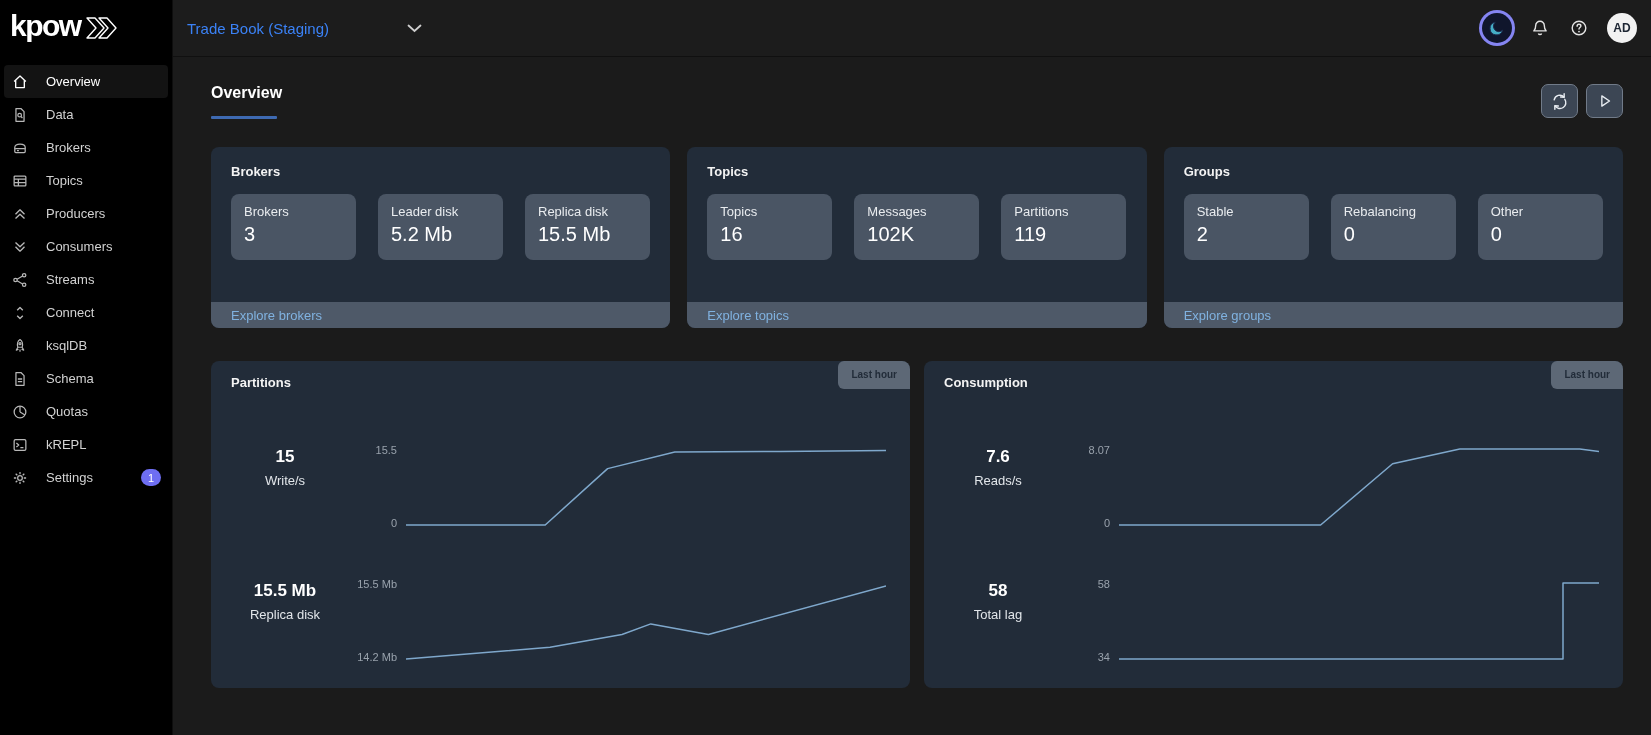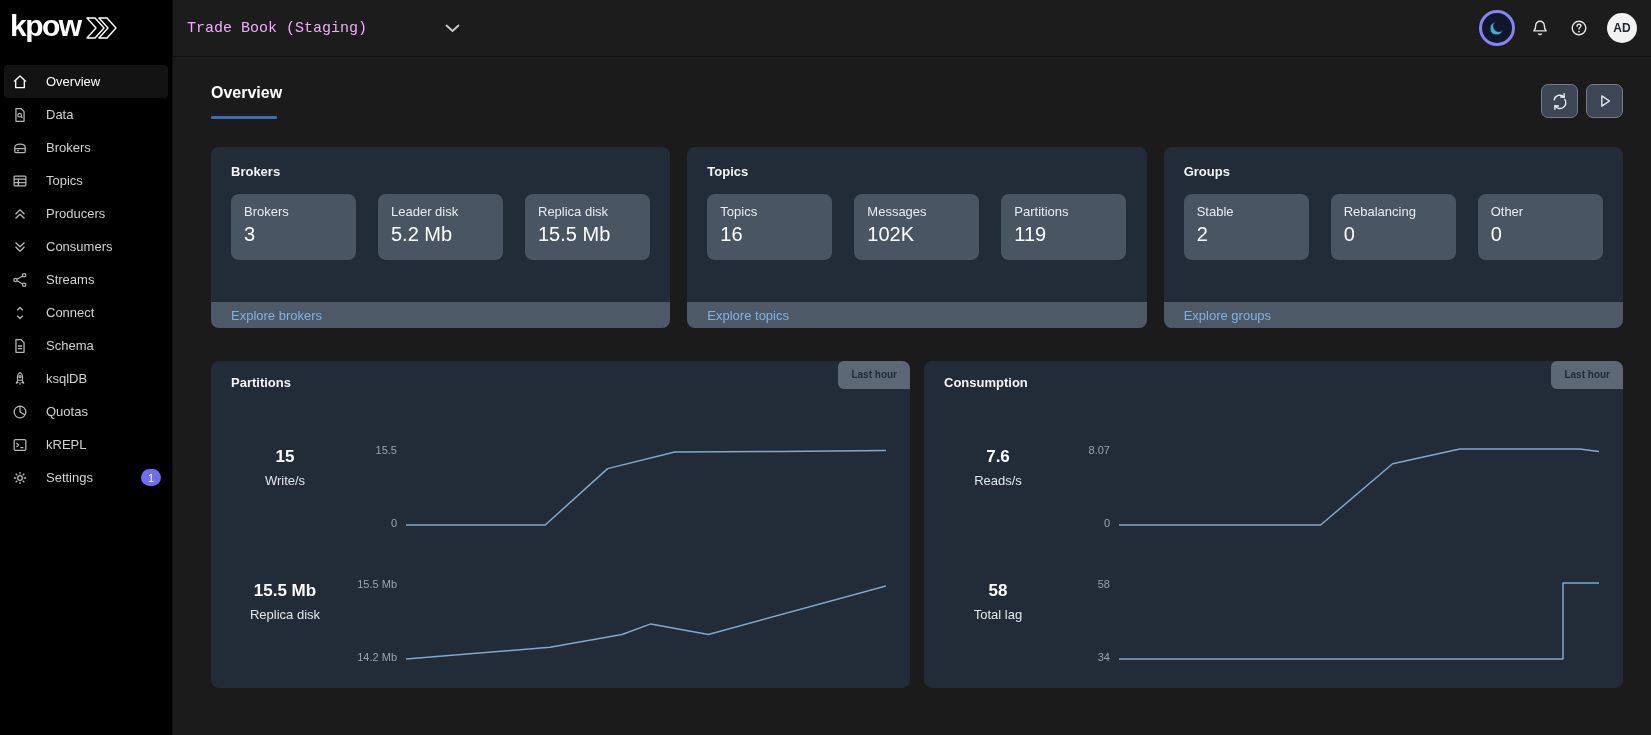--- a/index.html
+++ b/index.html
@@ -30,21 +30,21 @@
   .nav-badge {
     margin-left:auto; background:#6e6ef2; color:#fff; font-size:11px;
     min-width:20px; height:17px; border-radius:9px;
     display:flex; align-items:center; justify-content:center; padding:0 6px;
   }
 
   
   .main { flex:1; display:flex; flex-direction:column; min-width:0; }
   .topbar { height:56px; display:flex; align-items:center; padding:0 14px; background:#1c1c1c; }
   .env-selector { display:flex; align-items:center; cursor:pointer; }
-  .env-name { font-size:15px; color:#f0abfc;font-family:Liberation Mono, monospace; }
+  .env-name { font-size:15px; color:#3b82f6; }
   .env-chevron { margin-left:78px; color:#cfcfcf; display:flex; }
   .topbar-right { margin-left:auto; display:flex; align-items:center; gap:17px; }
   .theme-toggle {
     width:30px; height:30px; border-radius:50%; background:#10162c;
     box-shadow:0 0 0 3px #8585f2; display:flex; align-items:center; justify-content:center; cursor:pointer;
   }
   .tb-icon { width:22px; height:22px; color:#e3e3e3; display:flex; align-items:center; justify-content:center; cursor:pointer; }
   .avatar {
     width:30px; height:30px; border-radius:50%; background:#f2f2f2;
     color:#1d2633; font-size:12px; font-weight:bold;
@@ -181,36 +181,36 @@
       <div class="nav-item">
         <span class="nav-icon">
           <svg width="18" height="18" viewBox="0 0 20 20" fill="none" stroke="currentColor" stroke-width="1.5" stroke-linejoin="round">
               <path d="M6.9 7 L10 3.9 L13.1 7 M6.9 13 L10 16.1 L13.1 13"></path>
             </svg>
         </span>
         <span class="nav-label">Connect</span>
       </div>
       <div class="nav-item">
         <span class="nav-icon">
-          <svg width="18" height="18" viewBox="0 0 20 20" fill="none" stroke="currentColor" stroke-width="1.4" stroke-linejoin="round">
-              <path d="M5.5 2.8 H11 L14.5 6.3 V17 H5.5 Z"></path>
-              <path d="M7.6 10 H12.4 M7.6 13 H12.4"></path>
-            </svg>
-        </span>
-        <span class="nav-label">Schema</span>
-      </div>
-      <div class="nav-item">
-        <span class="nav-icon">
           <svg width="18" height="18" viewBox="0 0 20 20" fill="none" stroke="currentColor" stroke-width="1.3" stroke-linejoin="round">
               <path d="M10 2.8 C12.4 4.4 13.4 7.8 12.4 11.4 L7.6 11.4 C6.6 7.8 7.6 4.4 10 2.8 Z"></path>
               <circle cx="10" cy="7.4" r="1.2"></circle>
               <path d="M7.6 11.4 L5.9 14.6 L8.3 13.6 M12.4 11.4 L14.1 14.6 L11.7 13.6 M10 13.8 V16.4"></path>
             </svg>
         </span>
         <span class="nav-label">ksqlDB</span>
+      </div>
+      <div class="nav-item">
+        <span class="nav-icon">
+          <svg width="18" height="18" viewBox="0 0 20 20" fill="none" stroke="currentColor" stroke-width="1.4" stroke-linejoin="round">
+              <path d="M5.5 2.8 H11 L14.5 6.3 V17 H5.5 Z"></path>
+              <path d="M7.6 10 H12.4 M7.6 13 H12.4"></path>
+            </svg>
+        </span>
+        <span class="nav-label">Schema</span>
       </div>
       <div class="nav-item">
         <span class="nav-icon">
           <svg width="18" height="18" viewBox="0 0 20 20" fill="none" stroke="currentColor" stroke-width="1.4">
               <circle cx="10" cy="10" r="6.5"></circle>
               <path d="M10 10 V3.5 M10 10 L15.5 13.4"></path>
             </svg>
         </span>
         <span class="nav-label">Quotas</span>
       </div>

